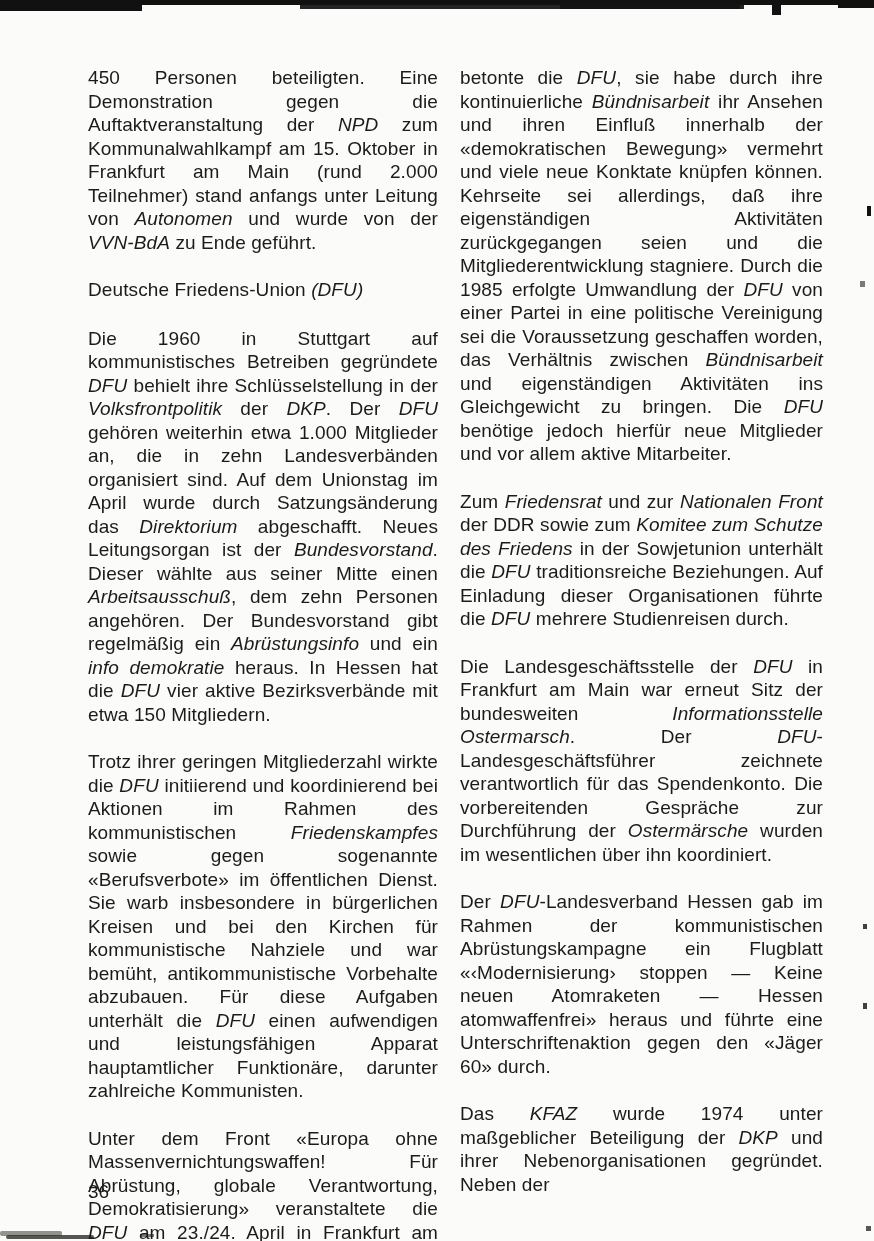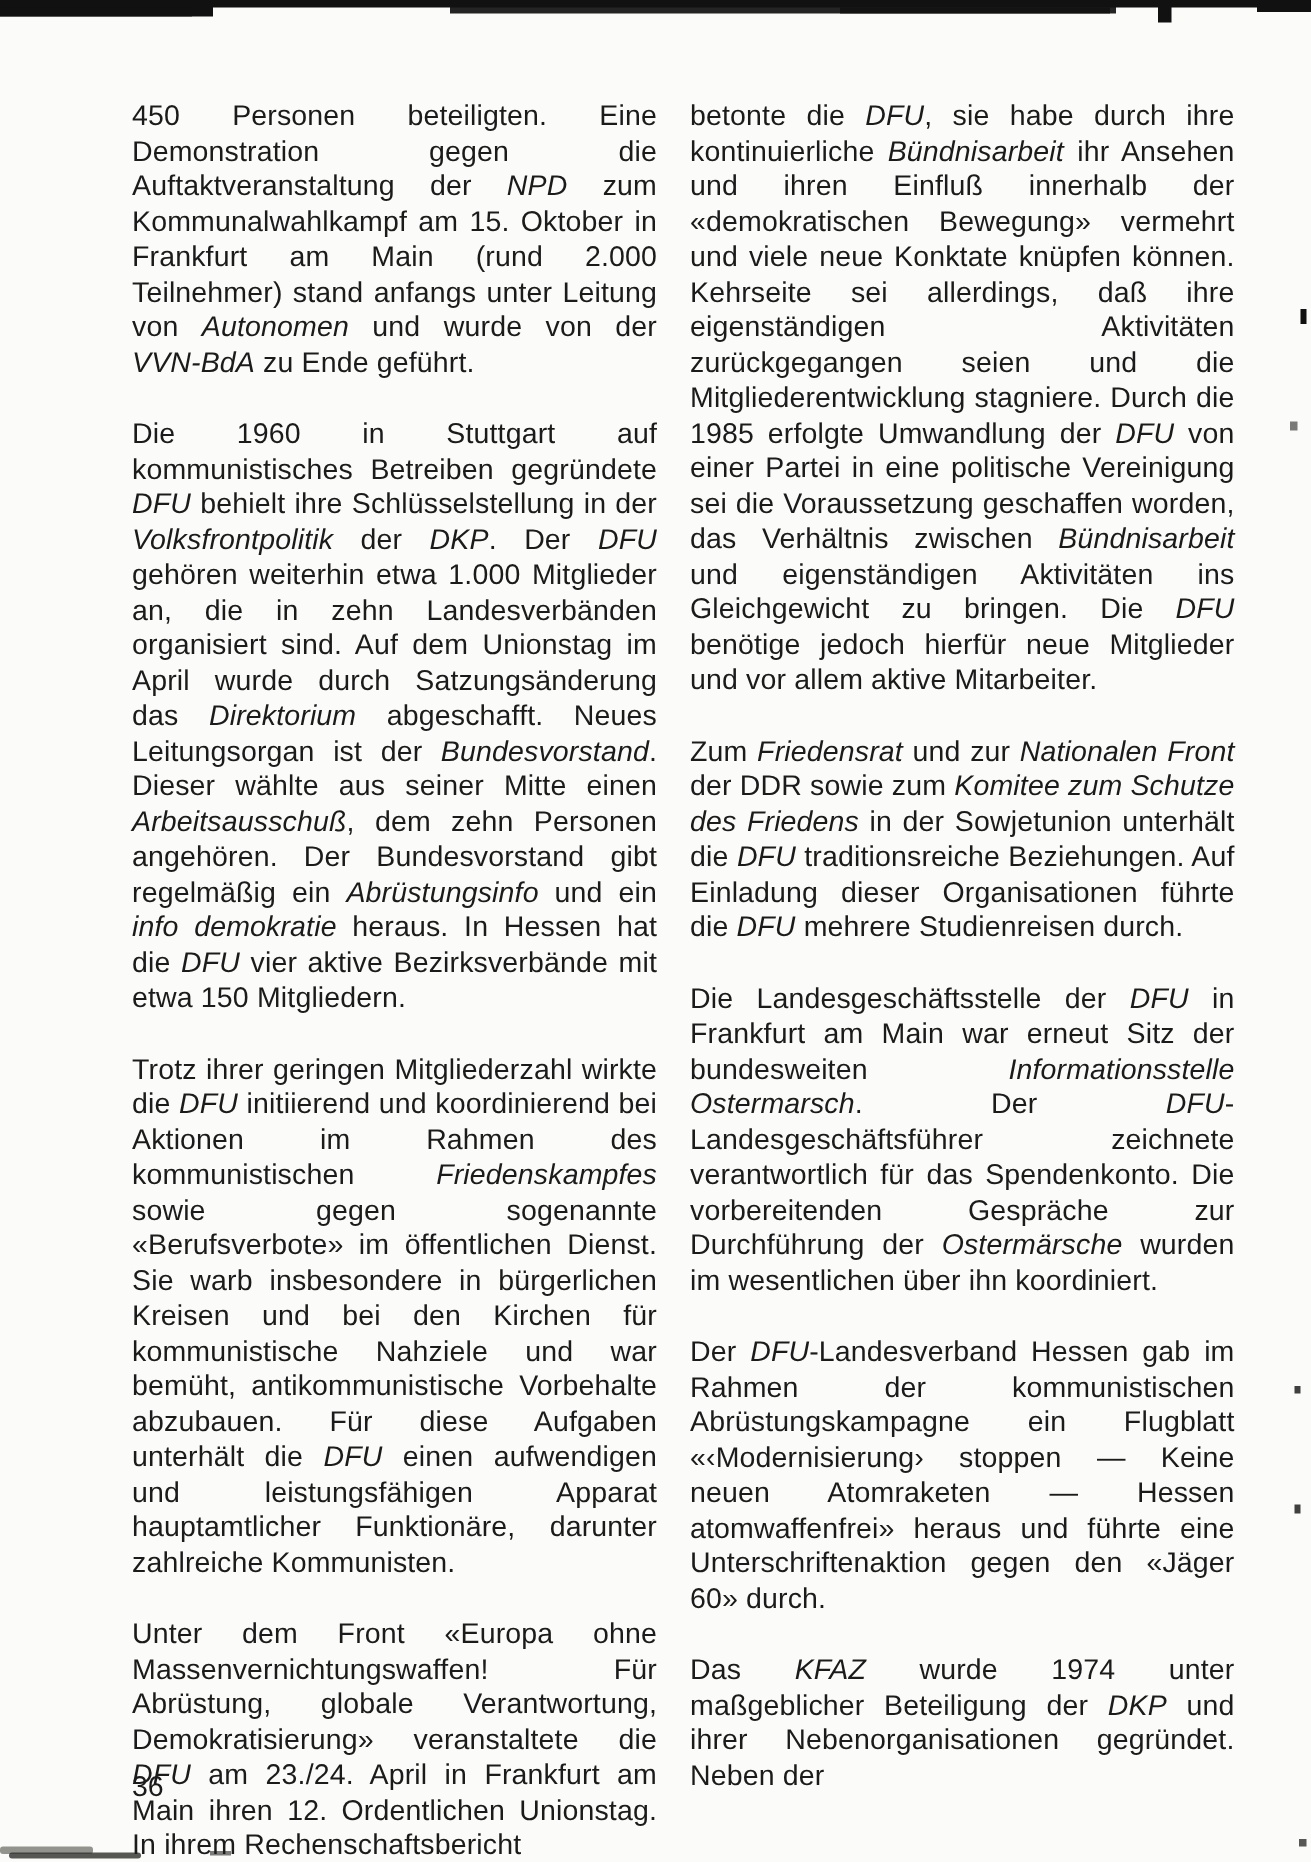--- a/index.html
+++ b/index.html
@@ -66,20 +66,21 @@
   <div class="artifact speck-2"></div>
   <div class="artifact speck-3"></div>
   <div class="artifact speck-4"></div>
   <div class="artifact speck-5"></div>
   <div class="artifact smudge-1"></div>
   <div class="artifact smudge-2"></div>
   <div class="artifact smudge-3"></div>
 
   <div class="col col-left">
       <div class="paragraph"><span>450 Personen beteiligten. Eine Demonstration gegen die Auftaktveranstaltung der </span><span class="it">NPD</span><span> zum Kommunalwahlkampf am 15. Oktober in Frankfurt am Main (rund 2.000 Teilnehmer) stand anfangs unter Leitung von </span><span class="it">Autonomen</span><span> und wurde von der </span><span class="it">VVN-BdA</span><span> zu Ende geführt.</span></div>
+      <div class="heading"><span>Deutsche Friedens-Union </span><span class="it">(DFU)</span></div>
       <div class="paragraph"><span>Die 1960 in Stuttgart auf kommunistisches Betreiben gegründete </span><span class="it">DFU</span><span> behielt ihre Schlüsselstellung in der </span><span class="it">Volksfrontpolitik</span><span> der </span><span class="it">DKP</span><span>. Der </span><span class="it">DFU</span><span> gehören weiterhin etwa 1.000 Mitglieder an, die in zehn Landesverbänden organisiert sind. Auf dem Unionstag im April wurde durch Satzungsänderung das </span><span class="it">Direktorium</span><span> abgeschafft. Neues Leitungsorgan ist der </span><span class="it">Bundesvorstand</span><span>. Dieser wählte aus seiner Mitte einen </span><span class="it">Arbeitsausschuß</span><span>, dem zehn Personen angehören. Der Bundesvorstand gibt regelmäßig ein </span><span class="it">Abrüstungsinfo</span><span> und ein </span><span class="it">info demokratie</span><span> heraus. In Hessen hat die </span><span class="it">DFU</span><span> vier aktive Bezirksverbände mit etwa 150 Mitgliedern.</span></div>
       <div class="paragraph"><span>Trotz ihrer geringen Mitgliederzahl wirkte die </span><span class="it">DFU</span><span> initiierend und koordinierend bei Aktionen im Rahmen des kommunistischen </span><span class="it">Friedenskampfes</span><span> sowie gegen sogenannte «Berufsverbote» im öffentlichen Dienst. Sie warb insbesondere in bürgerlichen Kreisen und bei den Kirchen für kommunistische Nahziele und war bemüht, antikommunistische Vorbehalte abzubauen. Für diese Aufgaben unterhält die </span><span class="it">DFU</span><span> einen aufwendigen und leistungsfähigen Apparat hauptamtlicher Funktionäre, darunter zahlreiche Kommunisten.</span></div>
       <div class="paragraph"><span>Unter dem Front «Europa ohne Massenvernichtungswaffen! Für Abrüstung, globale Verantwortung, Demokratisierung» veranstaltete die </span><span class="it">DFU</span><span> am 23./24. April in Frankfurt am Main ihren 12. Ordentlichen Unionstag. In ihrem Rechenschaftsbericht</span></div>
     </div>
   <div class="col col-right">
       <div class="paragraph"><span>betonte die </span><span class="it">DFU</span><span>, sie habe durch ihre kontinuierliche </span><span class="it">Bündnisarbeit</span><span> ihr Ansehen und ihren Einfluß innerhalb der «demokratischen Bewegung» vermehrt und viele neue Konktate knüpfen können. Kehrseite sei allerdings, daß ihre eigenständigen Aktivitäten zurückgegangen seien und die Mitgliederentwicklung stagniere. Durch die 1985 erfolgte Umwandlung der </span><span class="it">DFU</span><span> von einer Partei in eine politische Vereinigung sei die Voraussetzung geschaffen worden, das Verhältnis zwischen </span><span class="it">Bündnisarbeit</span><span> und eigenständigen Aktivitäten ins Gleichgewicht zu bringen. Die </span><span class="it">DFU</span><span> benötige jedoch hierfür neue Mitglieder und vor allem aktive Mitarbeiter.</span></div>
       <div class="paragraph"><span>Zum </span><span class="it">Friedensrat</span><span> und zur </span><span class="it">Nationalen Front</span><span> der DDR sowie zum </span><span class="it">Komitee zum Schutze des Friedens</span><span> in der Sowjetunion unterhält die </span><span class="it">DFU</span><span> traditionsreiche Beziehungen. Auf Einladung dieser Organisationen führte die </span><span class="it">DFU</span><span> mehrere Studienreisen durch.</span></div>
       <div class="paragraph"><span>Die Landesgeschäftsstelle der </span><span class="it">DFU</span><span> in Frankfurt am Main war erneut Sitz der bundesweiten </span><span class="it">Informationsstelle Ostermarsch</span><span>. Der </span><span class="it">DFU</span><span>-Landesgeschäftsführer zeichnete verantwortlich für das Spendenkonto. Die vorbereitenden Gespräche zur Durchführung der </span><span class="it">Ostermärsche</span><span> wurden im wesentlichen über ihn koordiniert.</span></div>
       <div class="paragraph"><span>Der </span><span class="it">DFU</span><span>-Landesverband Hessen gab im Rahmen der kommunistischen Abrüstungskampagne ein Flugblatt «‹Modernisierung› stoppen — Keine neuen Atomraketen — Hessen atomwaffenfrei» heraus und führte eine Unterschriftenaktion gegen den «Jäger 60» durch.</span></div>
       <div class="paragraph"><span>Das </span><span class="it">KFAZ</span><span> wurde 1974 unter maßgeblicher Beteiligung der </span><span class="it">DKP</span><span> und ihrer Nebenorganisationen gegründet. Neben der</span></div>

